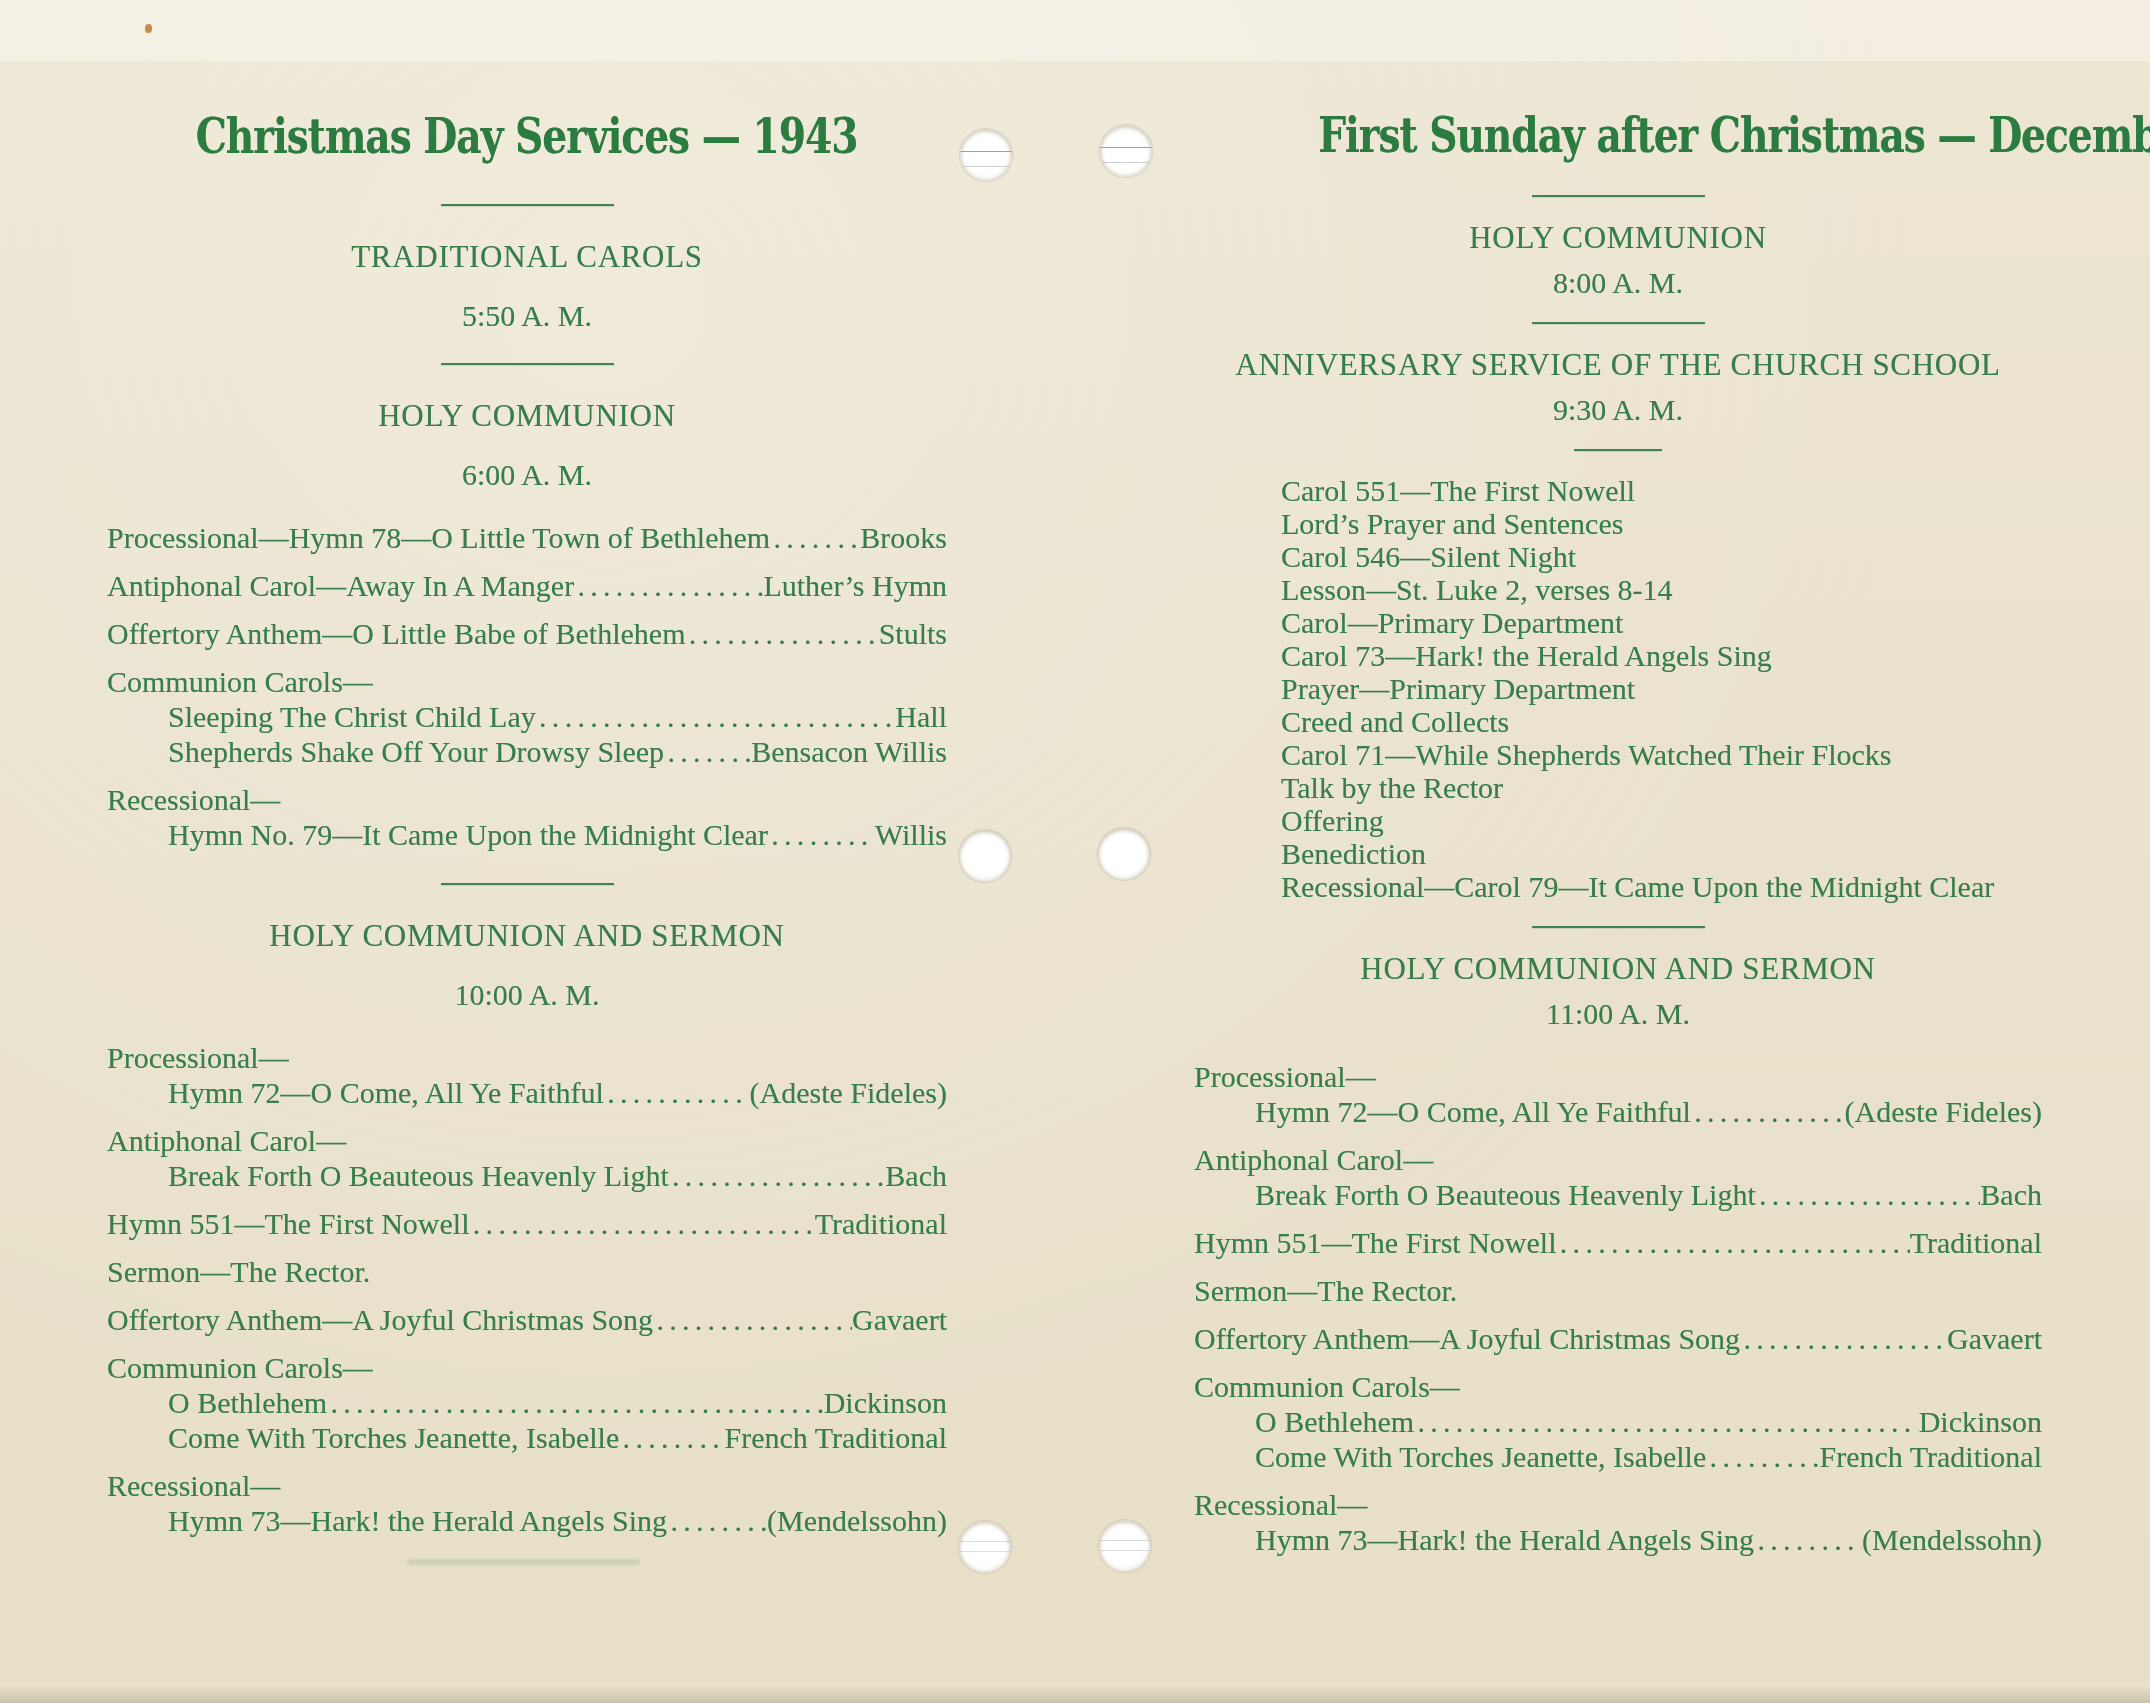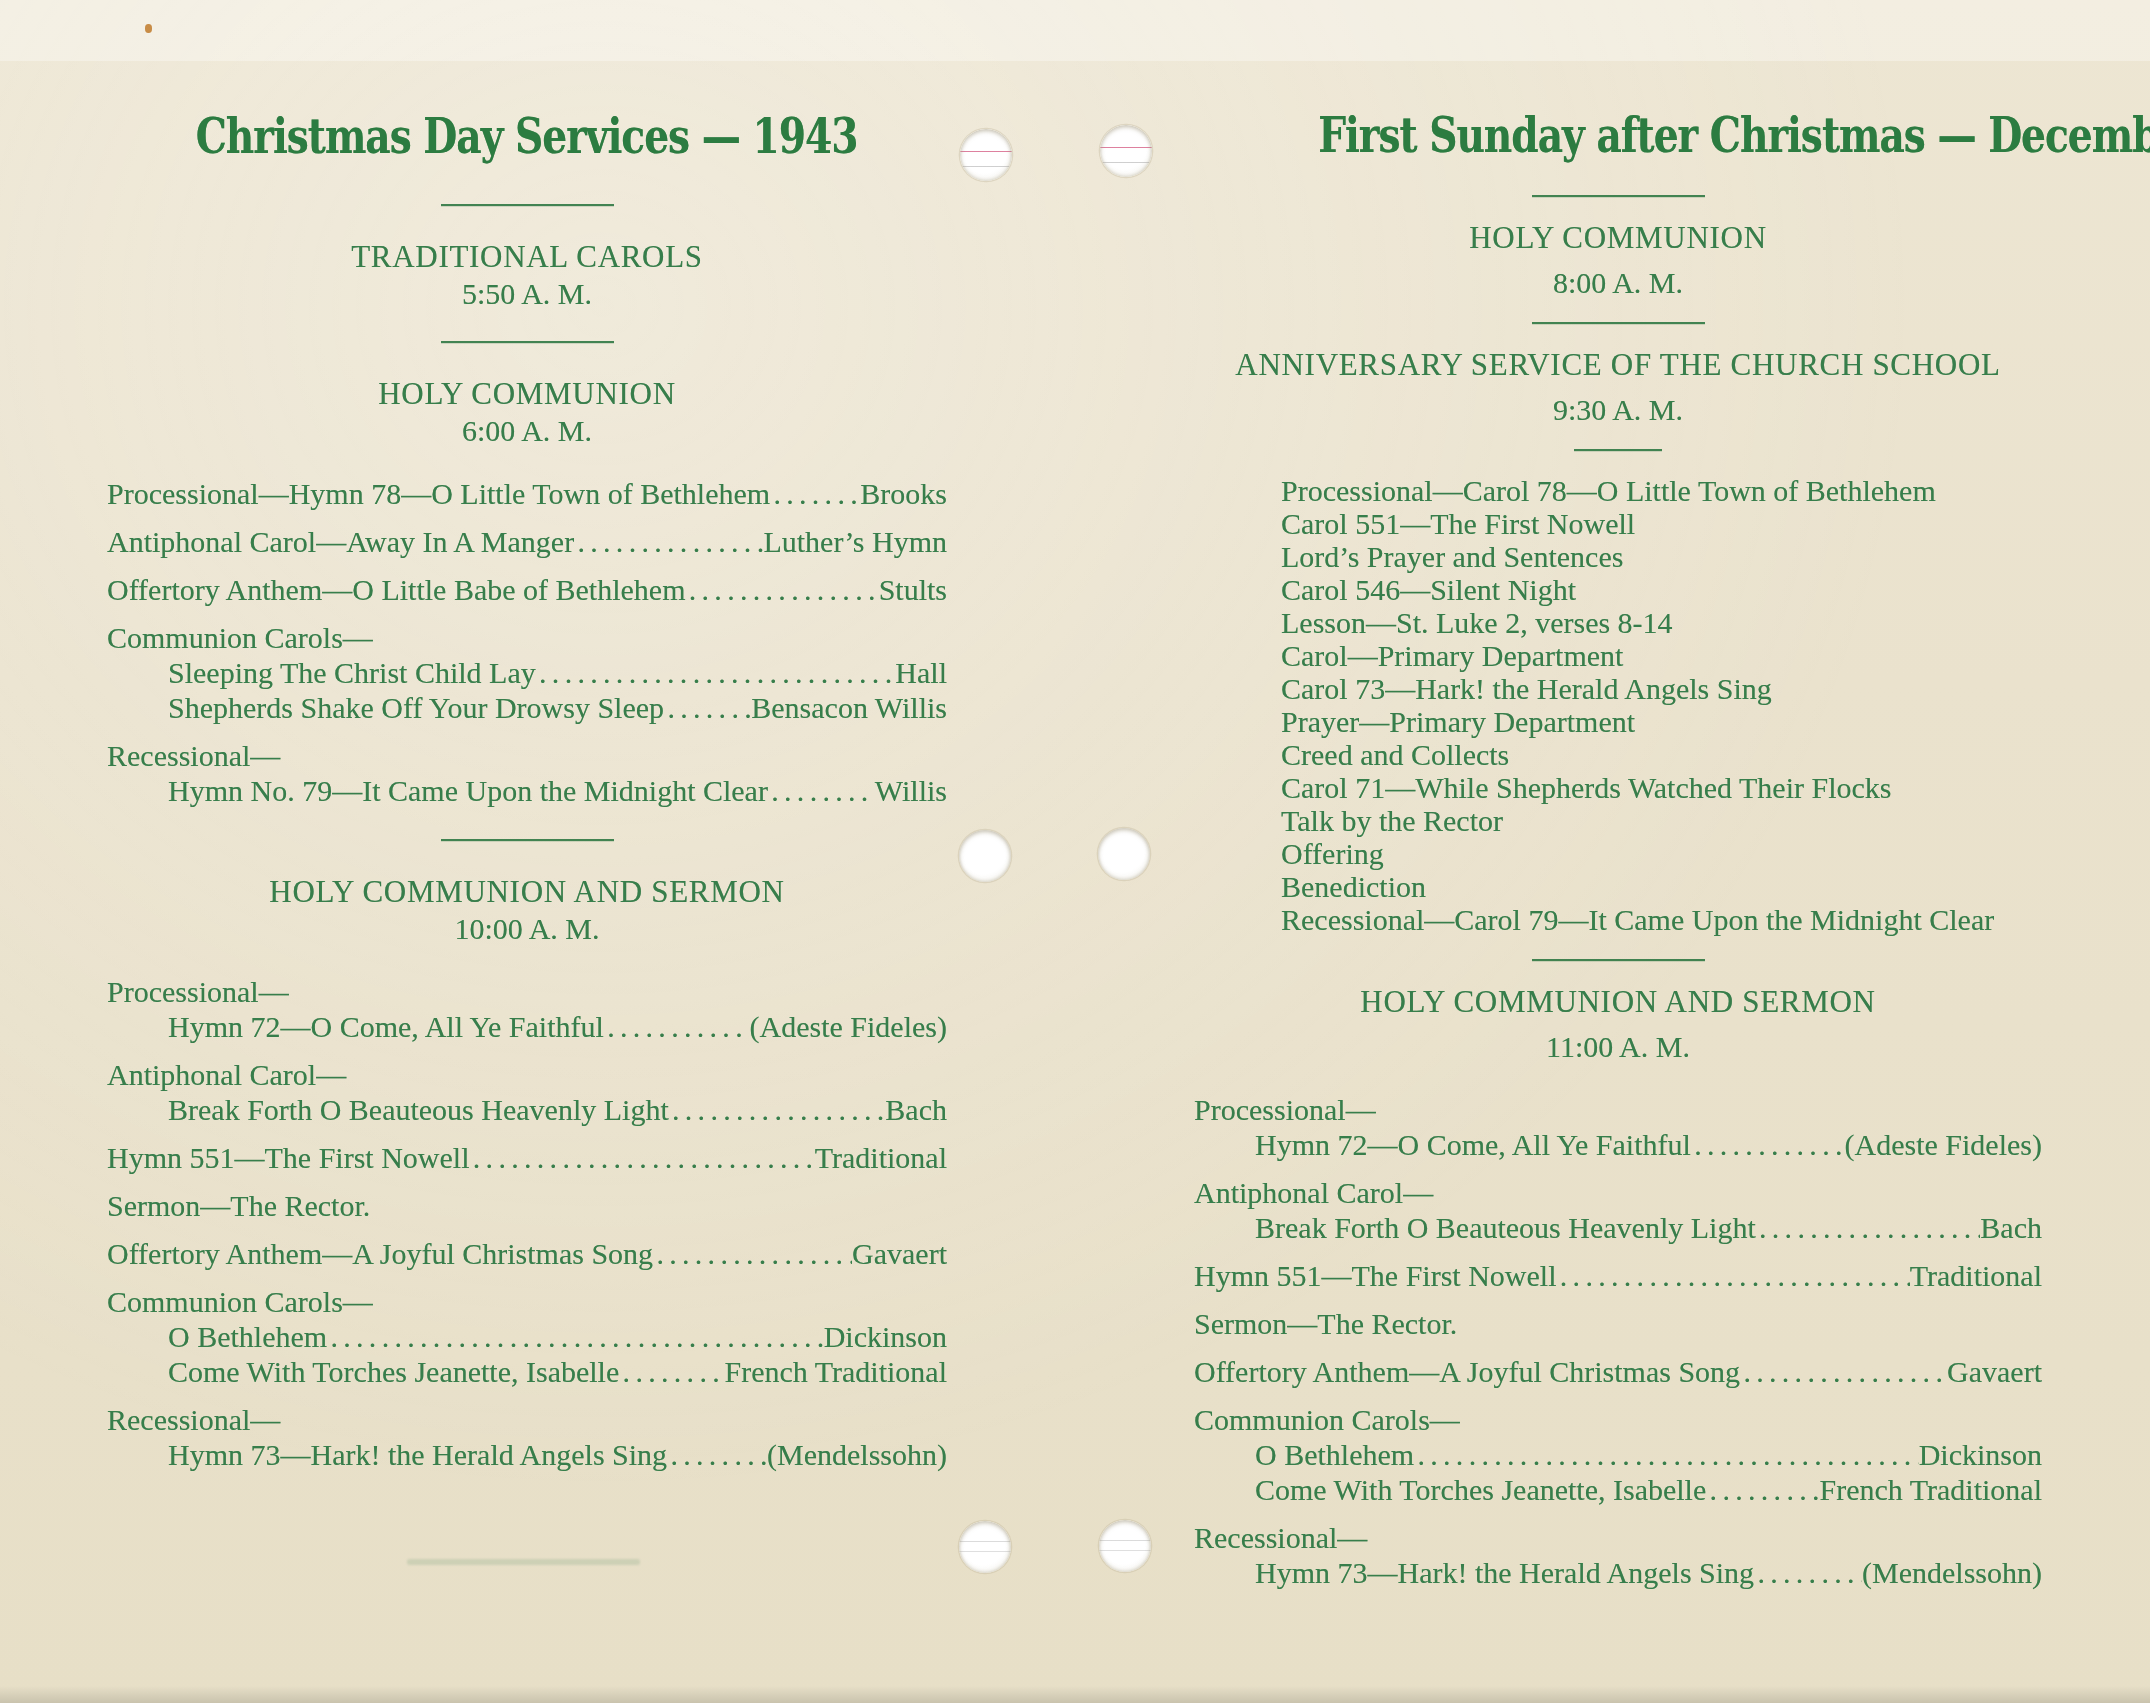--- a/index.html
+++ b/index.html
@@ -35,21 +35,21 @@
     white-space:nowrap;letter-spacing:-1.3px;}
 
   .rule{width:173px;height:0;border-top:2.7px solid var(--rule-green);
     margin:31px auto;box-shadow:0 0.7px 0 rgba(47,120,66,.25);}
   .rule.sm{width:88px;}
   .tight .rule{margin:23px auto;}
 
   .heading{font-size:31px;line-height:39px;text-align:center;letter-spacing:0.7px;
     text-shadow:0 0 0.4px rgba(55,126,75,.5);}
   .tight .heading{line-height:35px;}
-  .time{font-size:30px;line-height:33px;text-align:center;margin-top:1px;
+  .time{font-size:30px;line-height:33px;text-align:center;margin-top:23px;
     text-shadow:0 0 0.4px rgba(55,126,75,.5);}
   .tight .time{margin-top:12px;line-height:32px;}
 
   .line{display:flex;align-items:flex-end;font-size:30px;line-height:35px;
     text-shadow:0 0 0.3px rgba(55,126,75,.45);}
   .line.group{margin-top:13px;}
   .time + .line.group{margin-top:29px;}
   .line.indent{margin-left:61px;}
   .line .lbl{white-space:nowrap;}
   .line .val{white-space:nowrap;}
@@ -183,21 +183,20 @@
     </div>
   <div class="page-col right tight" id="right-page">
       <div class="blk title"><span class="tx">First Sunday after Christmas — December 26th</span></div>
       <div class="blk rule"></div>
       <div class="blk heading">HOLY COMMUNION</div>
       <div class="blk time">8:00 A. M.</div>
       <div class="blk rule"></div>
       <div class="blk heading">ANNIVERSARY SERVICE OF THE CHURCH SCHOOL</div>
       <div class="blk time">9:30 A. M.</div>
       <div class="blk rule sm"></div>
-      <div class="blk list-line">Processional—Carol 78—O Little Town of Bethlehem</div>
       <div class="blk list-line">Carol 551—The First Nowell</div>
       <div class="blk list-line">Lord’s Prayer and Sentences</div>
       <div class="blk list-line">Carol 546—Silent Night</div>
       <div class="blk list-line">Lesson—St. Luke 2, verses 8-14</div>
       <div class="blk list-line">Carol—Primary Department</div>
       <div class="blk list-line">Carol 73—Hark! the Herald Angels Sing</div>
       <div class="blk list-line">Prayer—Primary Department</div>
       <div class="blk list-line">Creed and Collects</div>
       <div class="blk list-line">Carol 71—While Shepherds Watched Their Flocks</div>
       <div class="blk list-line">Talk by the Rector</div>

